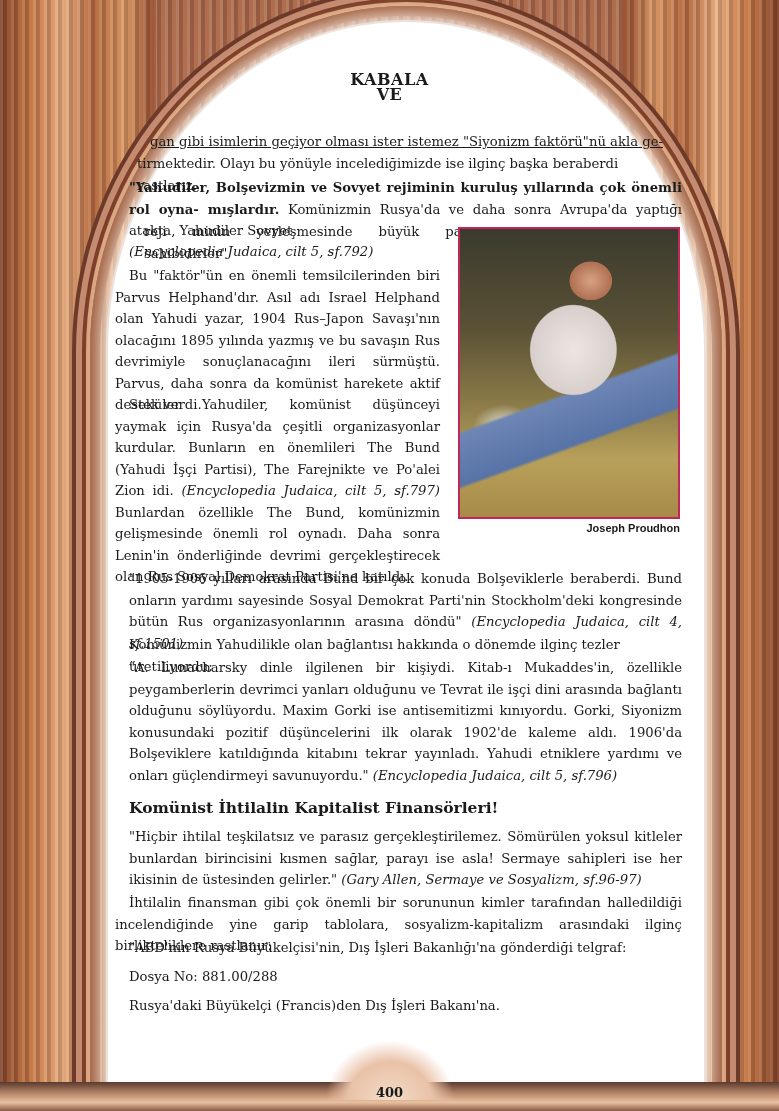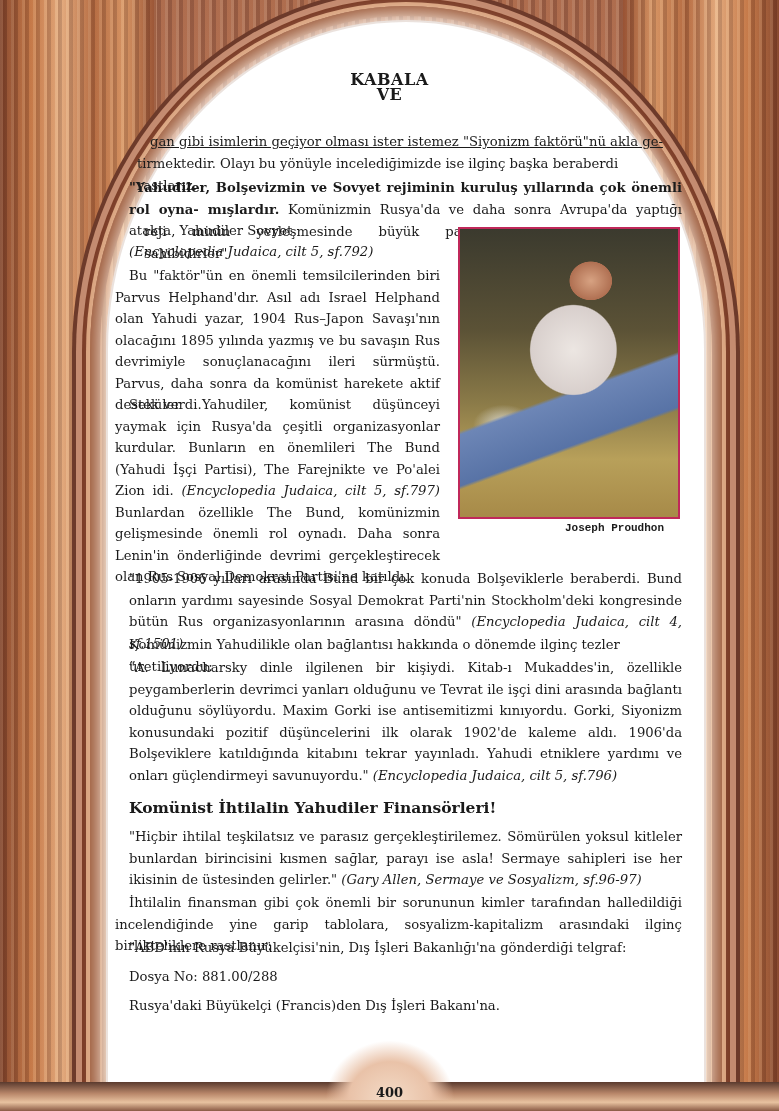--- a/index.html
+++ b/index.html
@@ -54,22 +54,22 @@
     position:absolute; left:458px; top:227px; width:222px; height:292px;
     border:2px solid #c0285a; box-sizing:border-box;
     background:
       radial-gradient(ellipse 16% 11% at 60% 18%, #d7a282 0%, #b07052 60%, transparent 62%),
       radial-gradient(ellipse 28% 22% at 52% 42%, #ece6e2 0%, #d8cfcc 70%, transparent 72%),
       linear-gradient(160deg, transparent 55%, #6d86b6 56%, #5873a6 70%, transparent 71%),
       radial-gradient(ellipse 20% 10% at 20% 68%, #d9d9d2 0%, transparent 70%),
       linear-gradient(180deg, #3b3a2e 0%, #5b5236 35%, #8a7a48 60%, #b8a05a 80%, #a78a48 100%);
   }
   .caption {
-    position:absolute; left:544px; top:522px; width:120px; text-align:right;
-    font-family:Liberation Mono, monospace; font-weight:bold; font-size:11px;
+    position:absolute; left:560px; top:522px; width:120px; text-align:right;
+    font-family:Liberation Sans, sans-serif; font-weight:bold; font-size:11px;
   }
   .section-title {
     position:absolute; left:129px; top:798px; font-weight:bold; font-size:15.5px;
   }
   .page-number {
     position:absolute; left:0; width:779px; top:1085px; text-align:center;
     font-weight:bold; font-size:13px;
   }
 </style>
 </head>
@@ -102,21 +102,21 @@
 
   <div class="photo" title="Portrait painting of a seated bearded man in a white shirt and blue trousers"></div>
   <div class="caption">Joseph Proudhon</div>
 
   <p class="p justify" style="left:129px; top:568px; width:553px;"><span>"1905-1906 yılları arasında Bund bir çok konuda Bolşeviklerle beraberdi. Bund onların yardımı sayesinde Sosyal Demokrat Parti'nin Stockholm'deki kongresinde bütün Rus organizasyonlarının arasına döndü" </span><span class="it">(Encyclopedia Judaica, cilt 4, sf.1501)</span></p>
 
   <p class="p" style="left:129px; top:634px; width:553px;">Komünizmin Yahudilikle olan bağlantısı hakkında o dönemde ilginç tezler üretiliyordu:</p>
 
   <p class="p justify" style="left:129px; top:657px; width:553px;"><span>"A. Lunacharsky dinle ilgilenen bir kişiydi. Kitab-ı Mukaddes'in, özellikle peygamberlerin devrimci yanları olduğunu ve Tevrat ile işçi dini arasında bağlantı olduğunu söylüyordu. Maxim Gorki ise antisemitizmi kınıyordu. Gorki, Siyonizm konusundaki pozitif düşüncelerini ilk olarak 1902'de kaleme aldı. 1906'da Bolşeviklere katıldığında kitabını tekrar yayınladı. Yahudi etniklere yardımı ve onları güçlendirmeyi savunuyordu." </span><span class="it">(Encyclopedia Judaica, cilt 5, sf.796)</span></p>
 
-  <div class="section-title">Komünist İhtilalin Yahudiler Finansörleri!</div>
+  <div class="section-title">Komünist İhtilalin Kapitalist Finansörleri!</div>
 
   <p class="p justify" style="left:129px; top:826px; width:553px;"><span>"Hiçbir ihtilal teşkilatsız ve parasız gerçekleştirilemez. Sömürülen yoksul kitleler bunlardan birincisini kısmen sağlar, parayı ise asla! Sermaye sahipleri ise her ikisinin de üstesinden gelirler." </span><span class="it">(Gary Allen, Sermaye ve Sosyalizm, sf.96-97)</span></p>
 
   <p class="p justify indent" style="left:115px; top:892px; width:567px;">İhtilalin finansman gibi çok önemli bir sorununun kimler tarafından halledildiği incelendiğinde yine garip tablolara, sosyalizm-kapitalizm arasındaki ilginç birlikteliklere rastlanır:</p>
 
   <p class="p" style="left:129px; top:937px; width:553px;">"ABD'nin Rusya Büyükelçisi'nin, Dış İşleri Bakanlığı'na gönderdiği telgraf:</p>
   <p class="p" style="left:129px; top:966px; width:553px;">Dosya No: 881.00/288</p>
   <p class="p" style="left:129px; top:995px; width:553px;">Rusya'daki Büyükelçi (Francis)den Dış İşleri Bakanı'na.</p>
 
   <div class="page-number">400</div>

